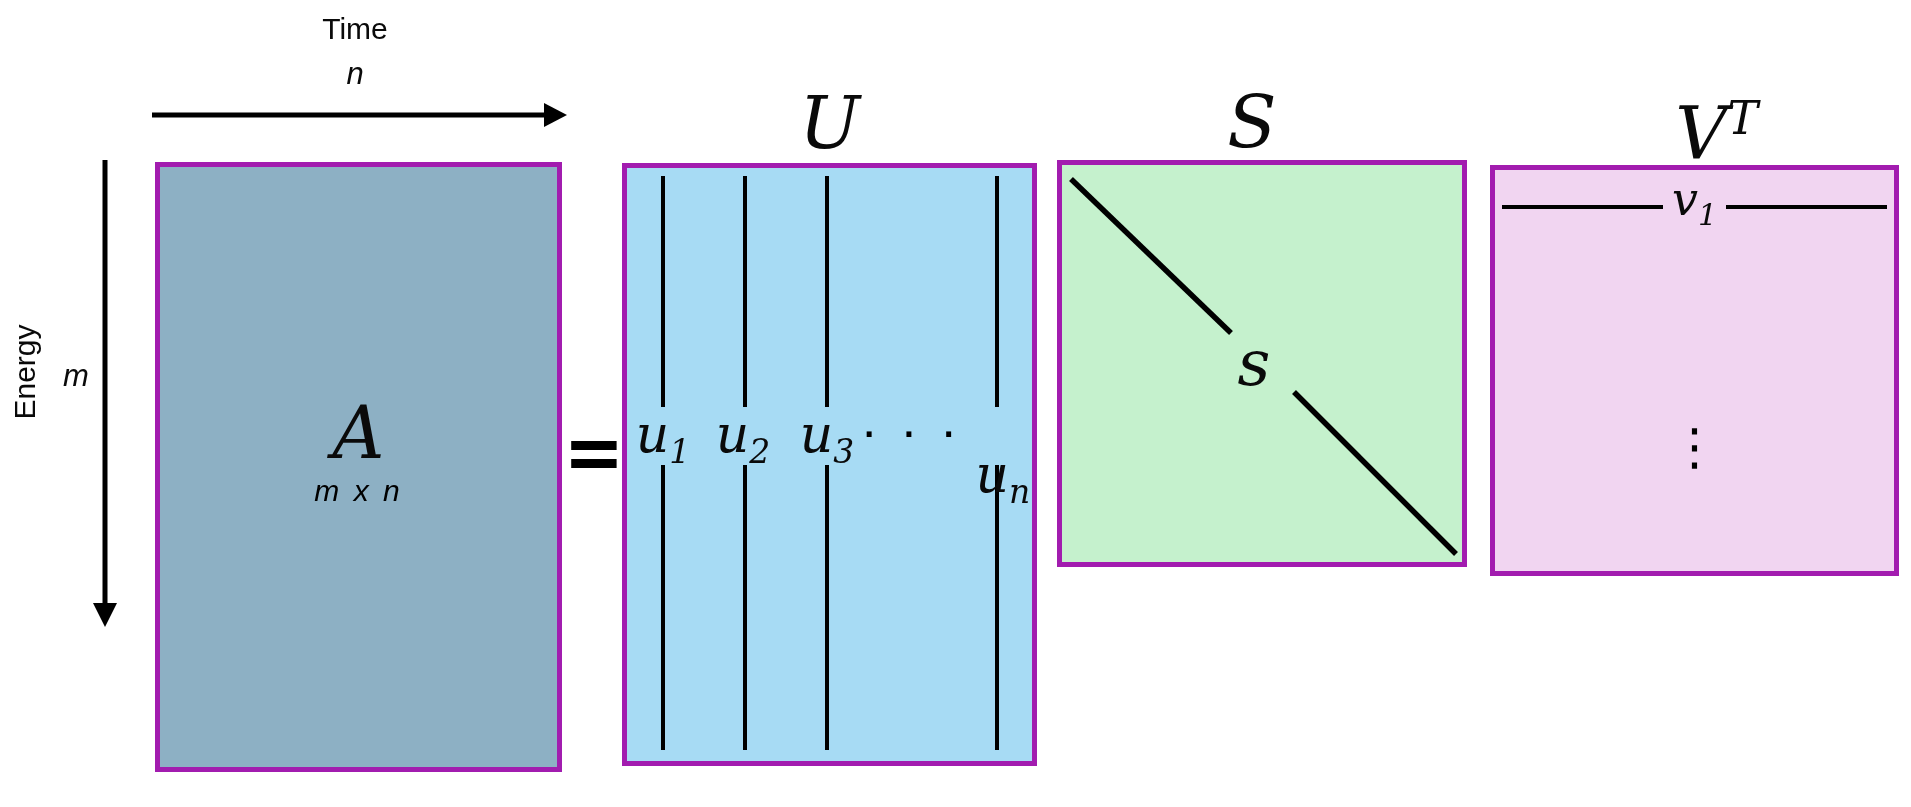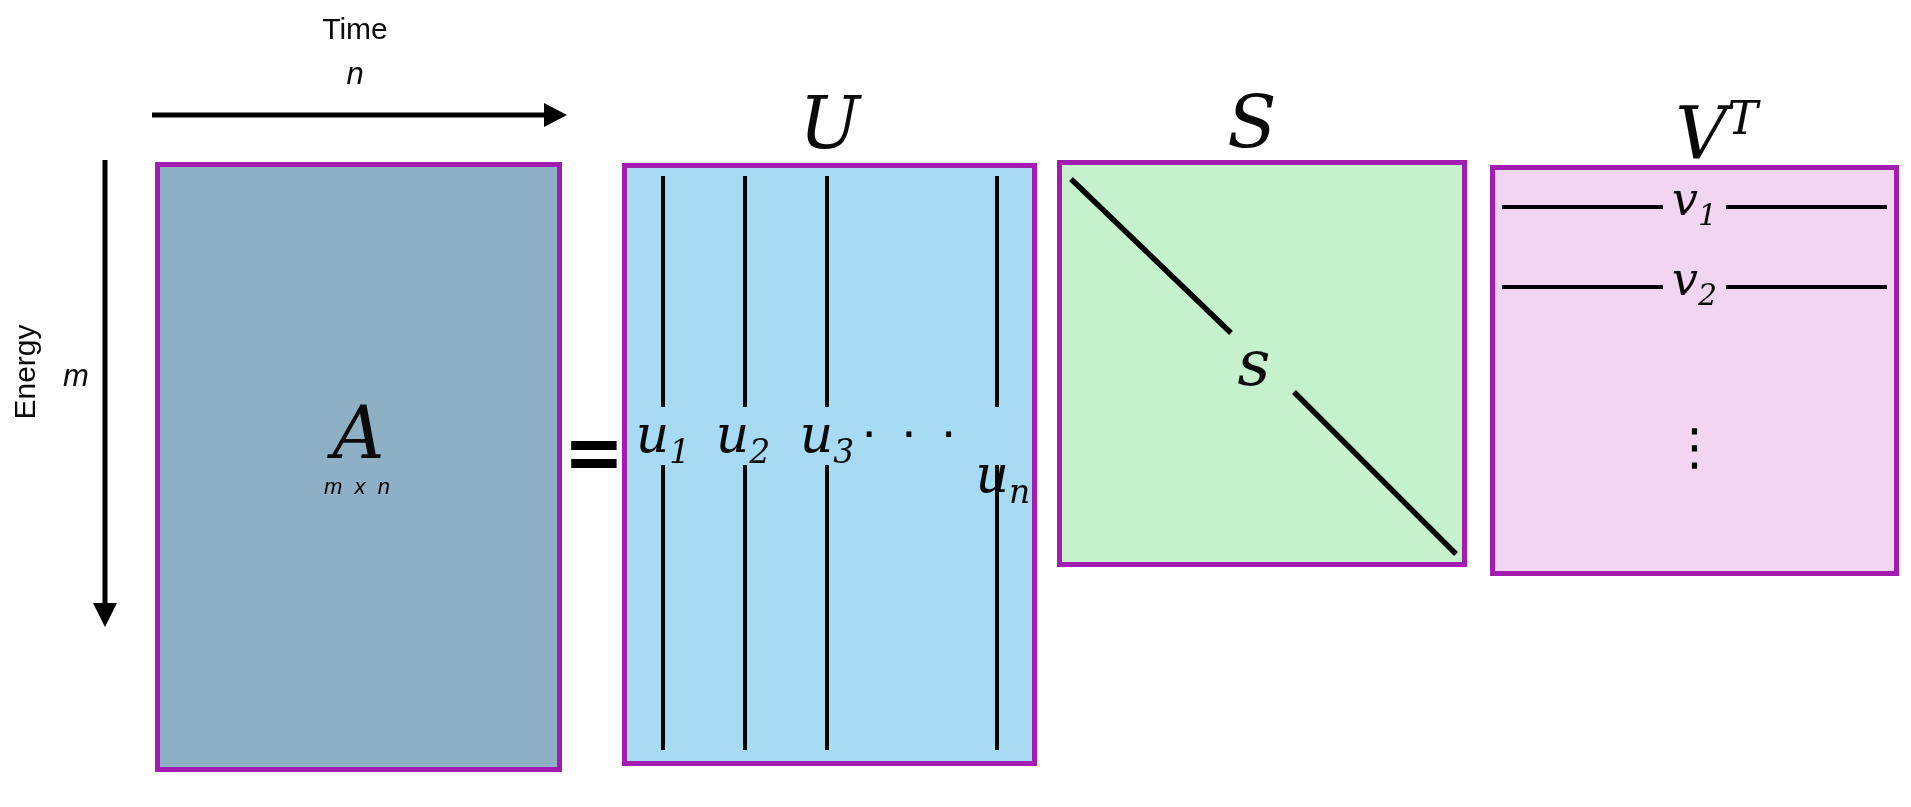--- a/index.html
+++ b/index.html
@@ -22,21 +22,21 @@
   .matrix-box { position:absolute; border:5px solid #a21caf; box-sizing:content-box; }
 
   
   .math { font-family:"DejaVu Serif", serif; font-style:italic; color:#0a0a0a; }
 
   .matrix-title { font-size:72px; line-height:72px; }
   .matrix-title sup { font-size:46px; }
 
   .a-group { top:230px; left:0; width:100%; }
   .a-title { font-size:72px; line-height:72px; }
-  .a-dims  { font-size:22px; font-style:italic; letter-spacing:3px; margin-top:5px; }
+  .a-dims  { font-size:30px; font-style:italic; letter-spacing:3px; margin-top:5px; }
 
   .equals {
     left:566px; top:408px; width:52px; height:90px; line-height:90px;
     font-size:66px; font-weight:800; font-family:"DejaVu Sans", sans-serif;
     transform:scale(1.1,1.18); text-align:center;
   }
 
   
   .vline { position:absolute; width:4px; background:#000; }
   .u-label { position:absolute; transform:translateX(-50%); font-size:52px; line-height:52px; white-space:nowrap; }
@@ -110,21 +110,16 @@
     <span class="math s-label" style="left:192px; top:198px;">s</span>
   </div>
 
   <div class="abs ctr math matrix-title" style="left:1512px; top:82px; width:409px;"><span>V</span><sup>T</sup></div>
   <div class="matrix-box" style="left: 1490px; top: 165px; width: 399px; height: 401px; background-color: rgb(241, 213, 241);">
     <div class="v-row" style="top:10px;">
       <div class="v-rule"></div>
       <span class="math v-label"><span>v</span><sub>1</sub></span>
       <div class="v-rule"></div>
     </div>
-    <div class="v-row" style="top:90px;">
-      <div class="v-rule"></div>
-      <span class="math v-label"><span>v</span><sub>2</sub></span>
-      <div class="v-rule"></div>
-    </div>
     <div class="v-dots" style="top:252px;">⋮</div>
   </div>
 
 </div>
 
 </body></html>

